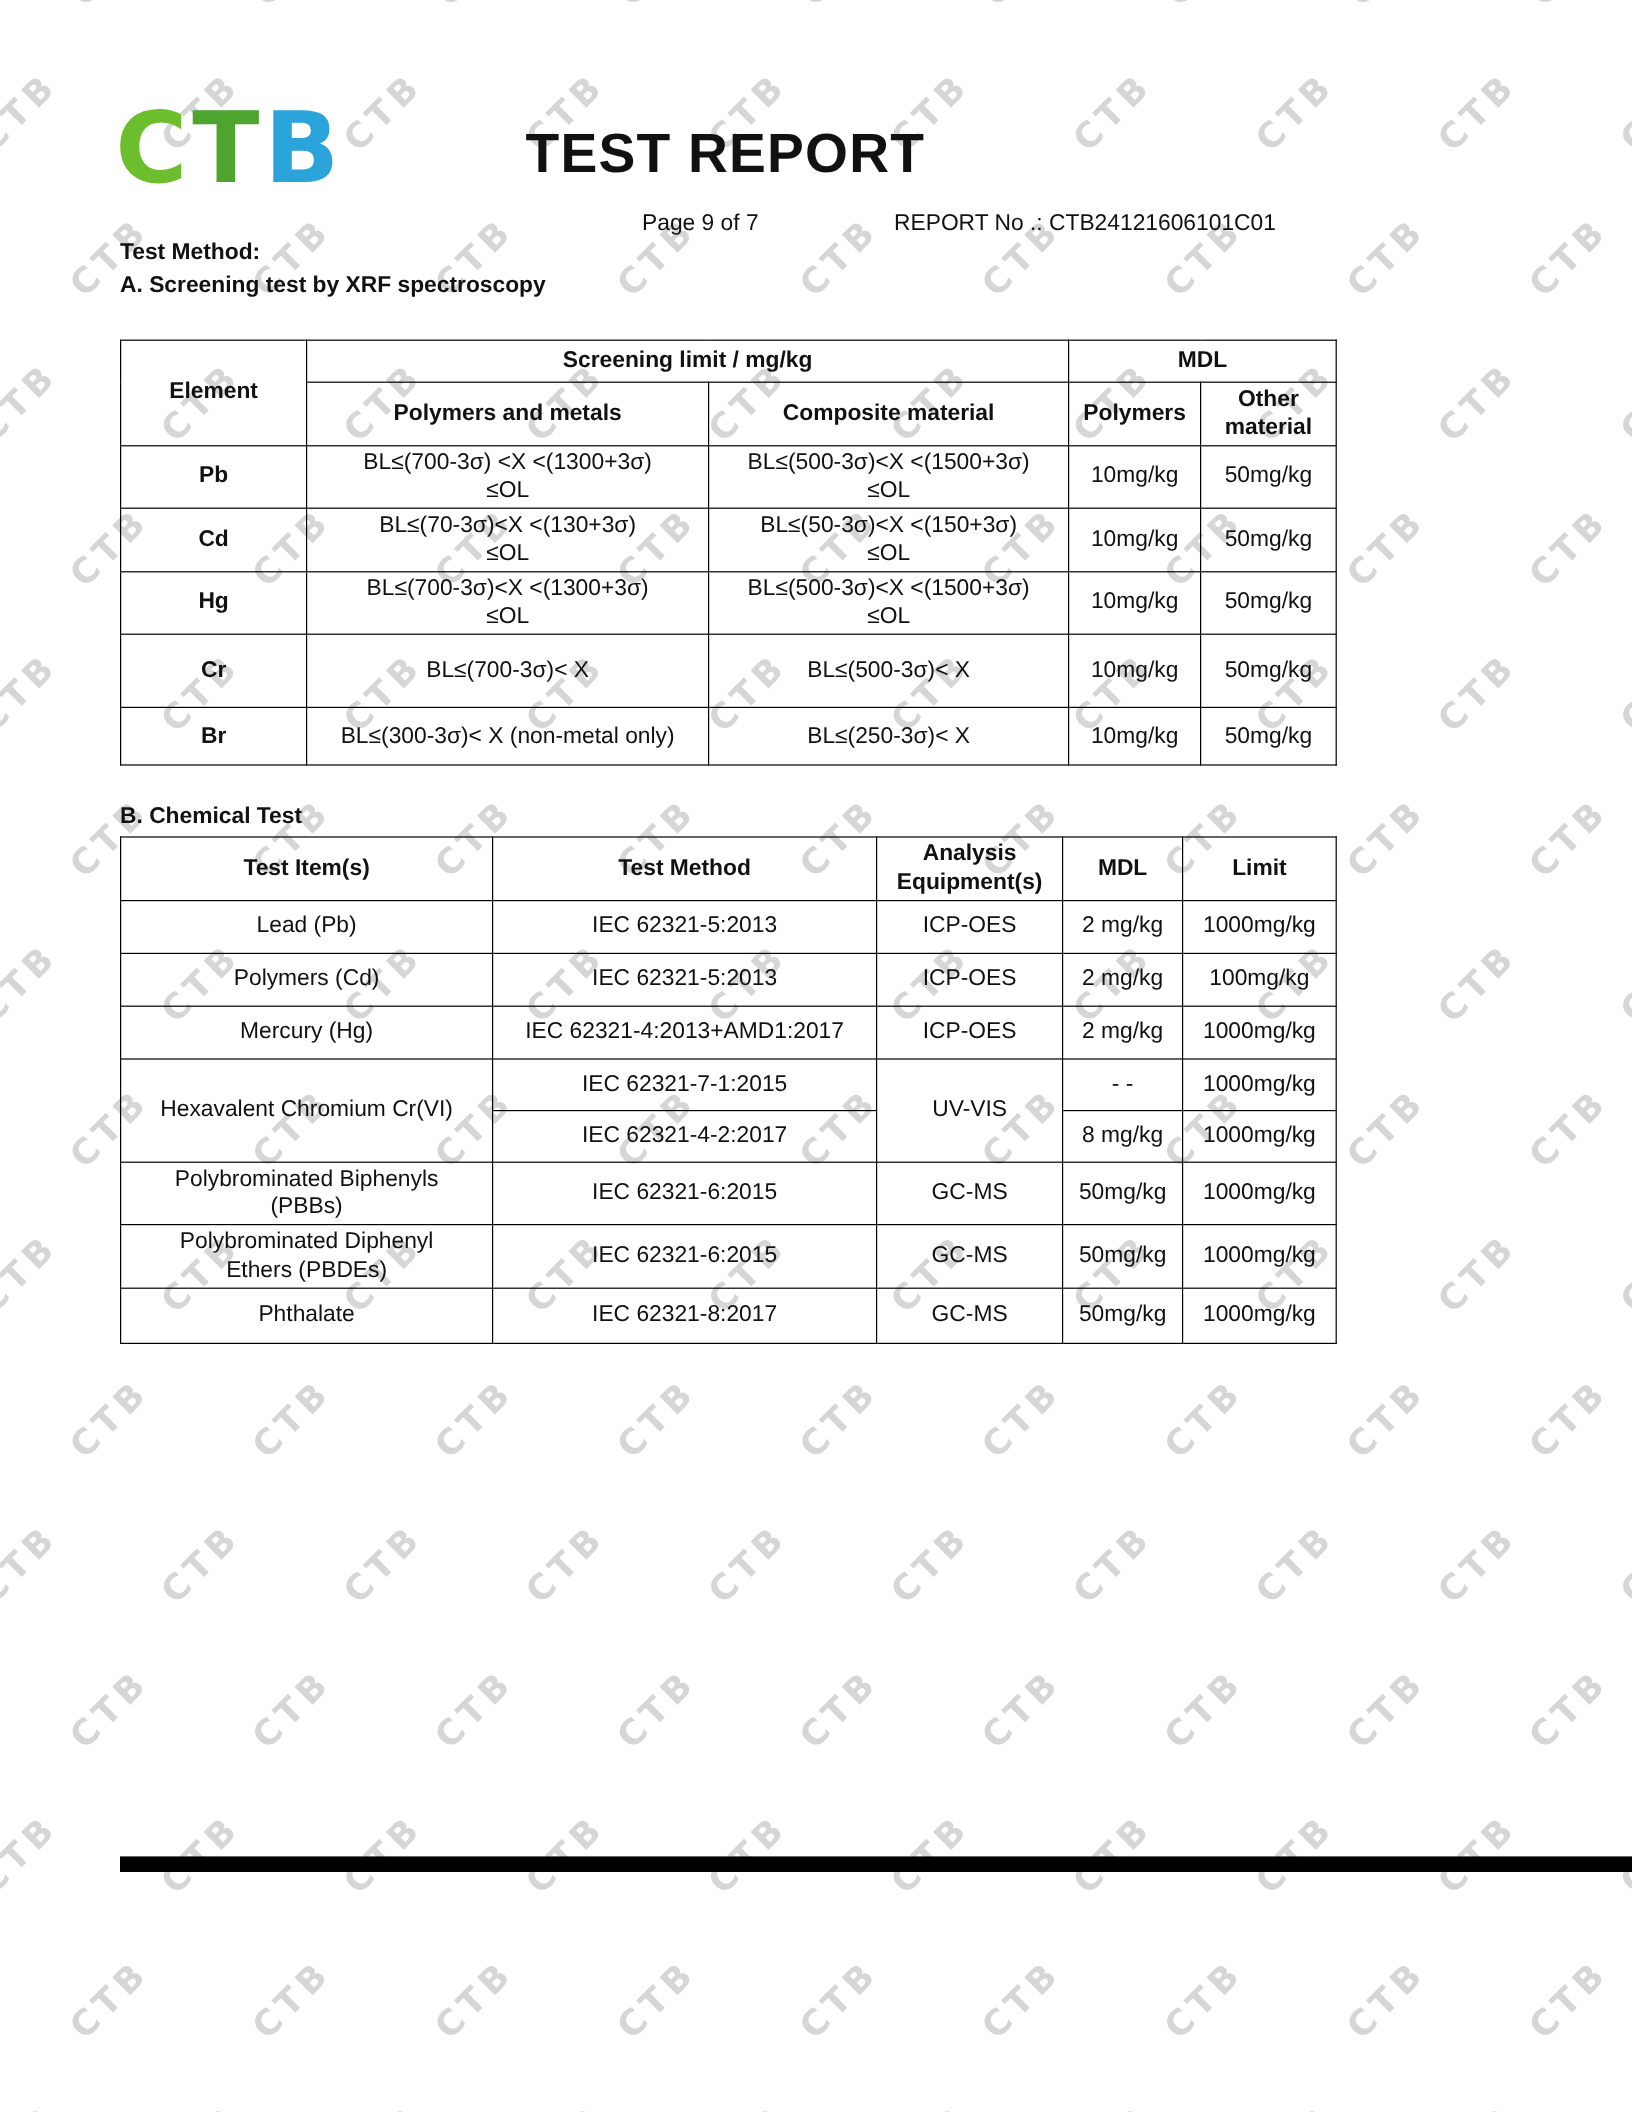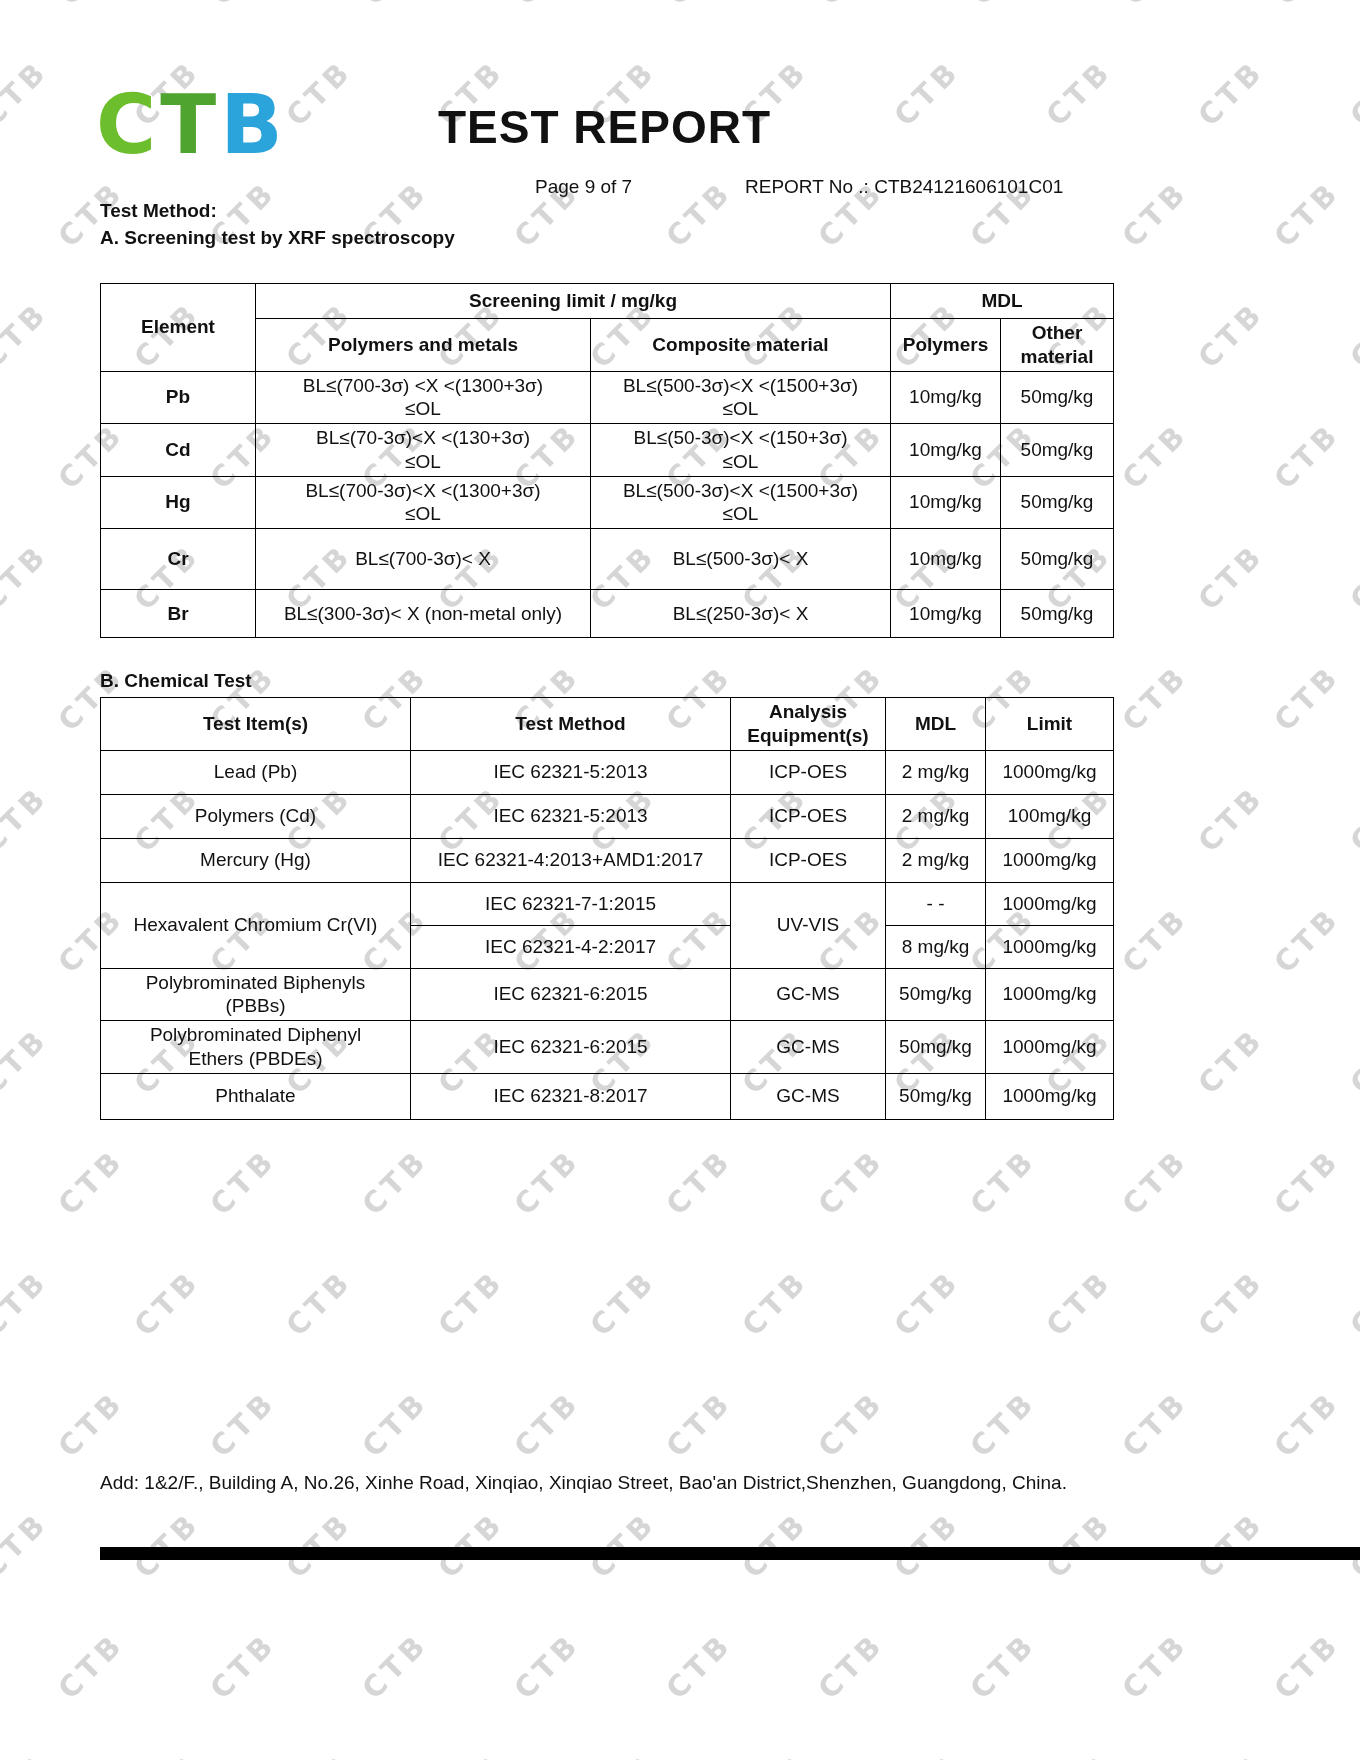--- a/index.html
+++ b/index.html
@@ -358,19 +358,18 @@
           <td>Phthalate</td>
           <td>IEC 62321-8:2017</td>
           <td>GC-MS</td>
           <td>50mg/kg</td>
           <td>1000mg/kg</td>
         </tr>
       </tbody>
     </table>
 
     <div class="footer">
-      <div class="line">Add: 1&amp;2/F., Building A, No.26, Xinhe Road, Xinqiao, Xinqiao Street, Bao'an District,Shenzhen, Guangdong, China.</div>
     </div>
 
     <div class="footer-bar"></div>
 
   </div>
 </div>
 
 </body></html>

